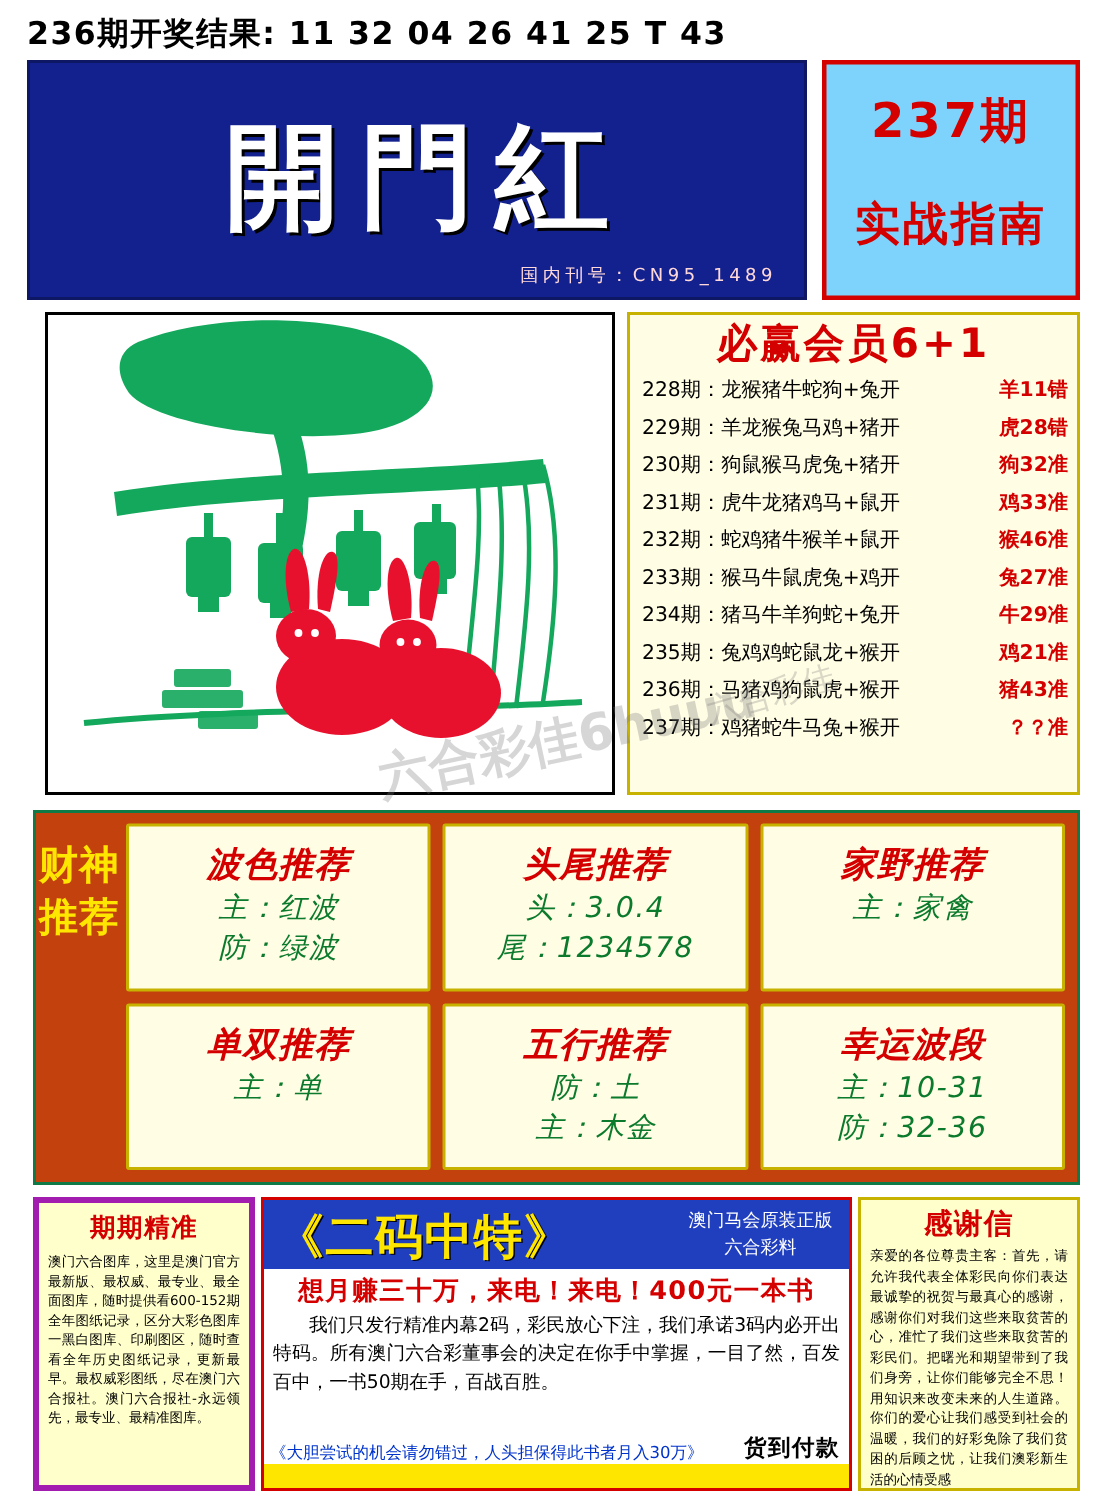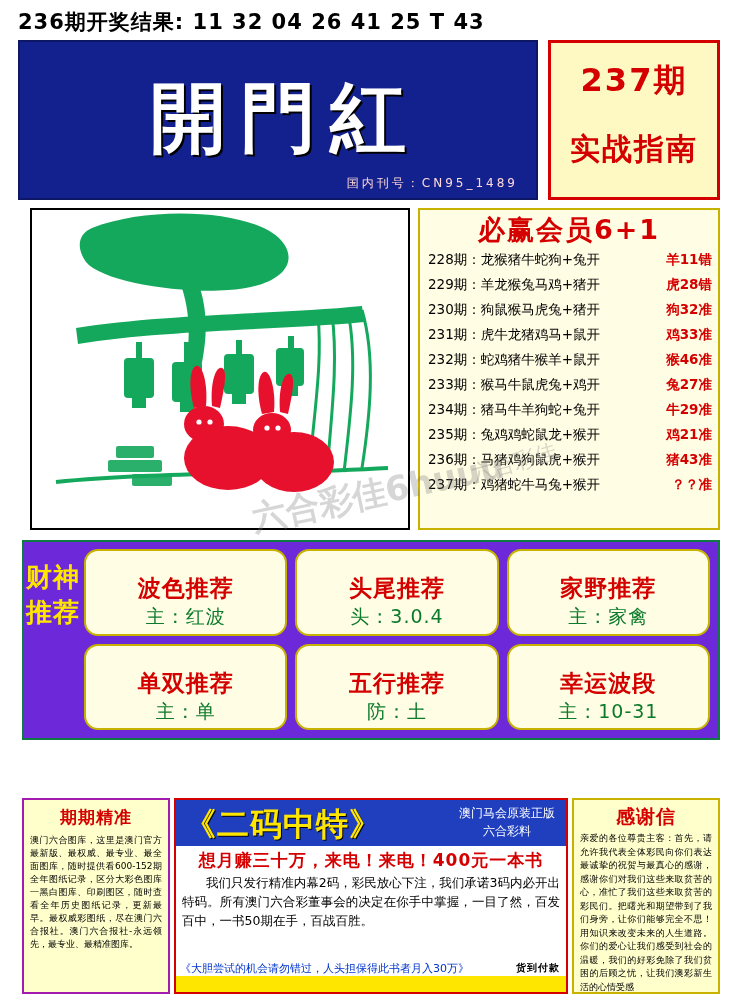--- a/index.html
+++ b/index.html
@@ -53,21 +53,21 @@
   .banner-sub {
     position: absolute; right: 18px; bottom: 6px;
     color: #ffd9d9;
     font-size: 12px;
     letter-spacing: 3px;
     white-space: nowrap;
   }
   .banner-right {
     position: absolute; left: 530px; top: 0;
     width: 172px; height: 160px;
-    background: #fef9c3;
+    background: #7dd3fc;
     border: 3px solid #d40000;
   }
   .banner-issue {
     position: absolute; left: 0; top: 16px;
     width: 100%;
     text-align: center;
     color: #d40000;
     font-size: 32px;
     font-weight: bold;
     letter-spacing: 2px;
@@ -124,22 +124,22 @@
     flex: 0 0 auto;
     color: #d40000;
     font-weight: bold;
     text-align: right;
     min-width: 54px;
   }
 
   
   .rec-wrap {
     position: absolute; left: 22px; top: 540px;
-    width: 698px; height: 200px;
-    background: #6d28d9;
+    width: 698px; height: 250px;
+    background: #c2410c;
     border: 2px solid #0f7a46;
     display: flex;
   }
   .rec-side {
     flex: 0 0 58px;
     color: #ffe600;
     font-size: 26px;
     font-weight: bold;
     text-align: center;
     padding-top: 18px;
@@ -150,24 +150,25 @@
     flex: 1 1 auto;
     display: grid;
     grid-template-columns: repeat(3, 1fr);
     grid-template-rows: repeat(2, 1fr);
     gap: 8px;
     padding: 7px 8px 8px 2px;
   }
   .rec-card {
     background: #fffde3;
     border: 2px solid #c8b200;
-    border-radius: 14px;
-    text-align: center;
-    padding-top: 22px;
+    border-radius: 2px;
+    text-align: center;
+    padding-top: 11px;
     overflow: hidden;
+    font-style: italic;
   }
   .rec-title {
     color: #d40000;
     font-size: 23px;
     font-weight: bold;
     letter-spacing: 1px;
     line-height: 30px;
   }
   .rec-line {
     color: #0b7a2c;
@@ -178,21 +179,21 @@
 
   
   .bottom {
     position: absolute; left: 22px; top: 798px;
     width: 698px; height: 196px;
     display: flex;
   }
   .bot-left {
     flex: 0 0 148px;
     background: #ffffcc;
-    border: 2px solid #a21caf;
+    border: 4px solid #a21caf;
     position: relative;
   }
   .bot-left-head {
     height: 26px; line-height: 26px;
     text-align: center;
     color: #d40000;
     font-size: 17px;
     font-weight: bold;
     letter-spacing: 1px;
     margin-top: 4px;
@@ -263,21 +264,21 @@
     white-space: nowrap;
   }
   .mid-foot-bar {
     position: absolute; left: 0; bottom: 0;
     width: 100%; height: 16px;
     background: #ffe600;
   }
   .mid-pay {
     position: absolute; right: 6px; bottom: 17px;
     color: #000;
-    font-size: 10px;
+    font-size: 15px;
     font-weight: bold;
     letter-spacing: 1px;
     text-align: right;
   }
   .bot-right {
     flex: 0 0 148px;
     background: #ffffcc;
     border: 2px solid #c8b200;
   }
   .bot-right-head {

